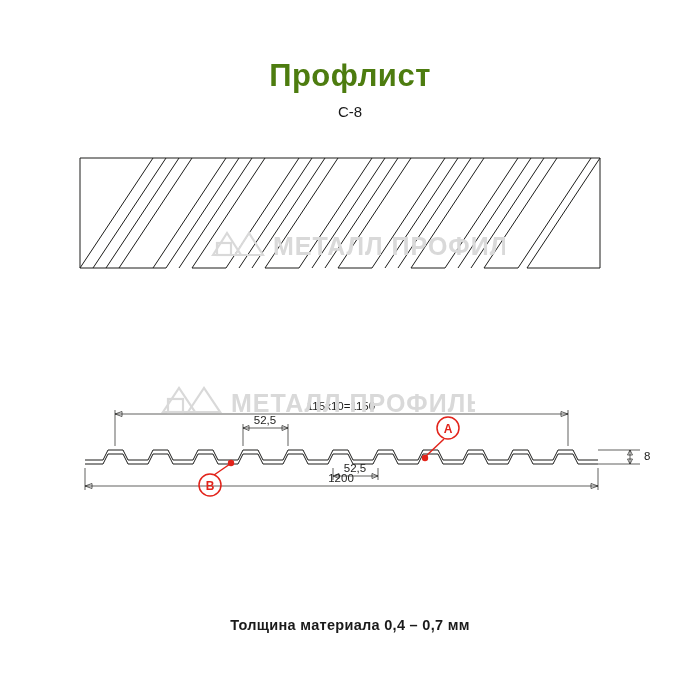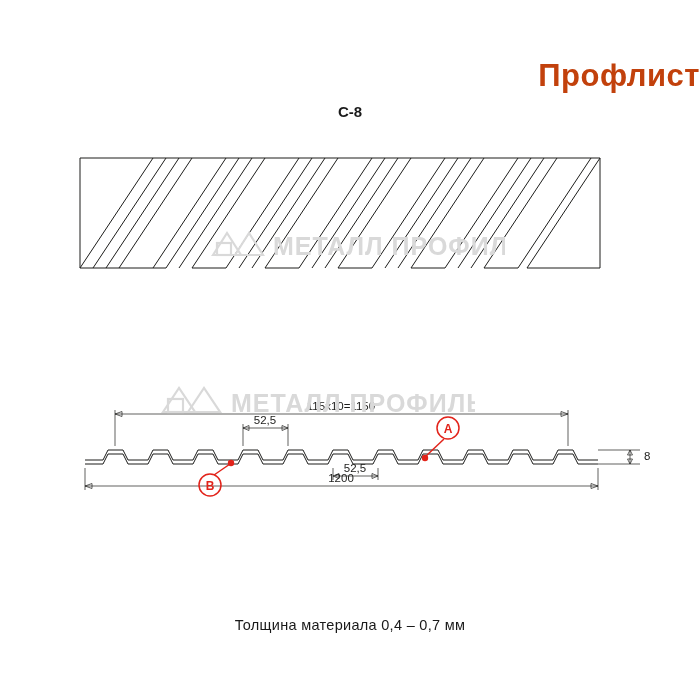--- a/index.html
+++ b/index.html
@@ -18,34 +18,34 @@
   .page {
     position: relative;
     width: 700px;
     height: 700px;
   }
   .title {
     position: absolute;
     top: 58px;
     left: 0;
     width: 700px;
-    text-align: right;
+    text-align: center;
     font-size: 31px;
     font-weight: bold;
     letter-spacing: 0.5px;
-    color: #c2410c;
+    color: #4d7c0f;
   }
   .subtitle {
     position: absolute;
     top: 103px;
     left: 0;
     width: 700px;
     text-align: center;
     font-size: 15px;
-    font-weight: bold;
+    font-weight: normal;
     color: #1a1a1a;
   }
   .iso-wrap {
     position: absolute;
     top: 140px;
     left: 60px;
     width: 580px;
     height: 160px;
   }
   .section-wrap {
@@ -61,21 +61,21 @@
   }
   .wm1 { top: 215px; left: 205px; }
   .wm2 { top: 368px; left: 155px; }
   .footer {
     position: absolute;
     top: 617px;
     left: 0;
     width: 700px;
     text-align: center;
     font-size: 14.5px;
-    font-weight: normal;
+    font-weight: bold;
     letter-spacing: 0.3px;
     color: #1a1a1a;
   }
   svg { display: block; }
   .ln { fill: none; stroke: #1d1d1b; stroke-width: 1; }
   .dim { fill: none; stroke: #1d1d1b; stroke-width: 0.7; }
   .red { fill: none; stroke: #e2231a; stroke-width: 1.5; }
   .dimtext {
     font-family: "Liberation Sans", sans-serif;
     font-size: 11.5px;

